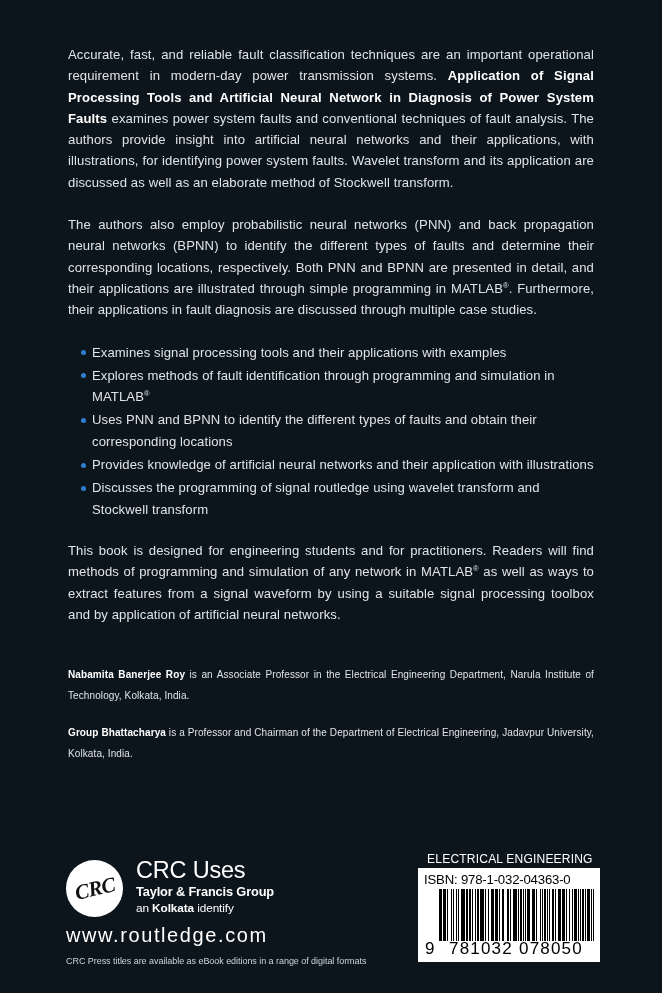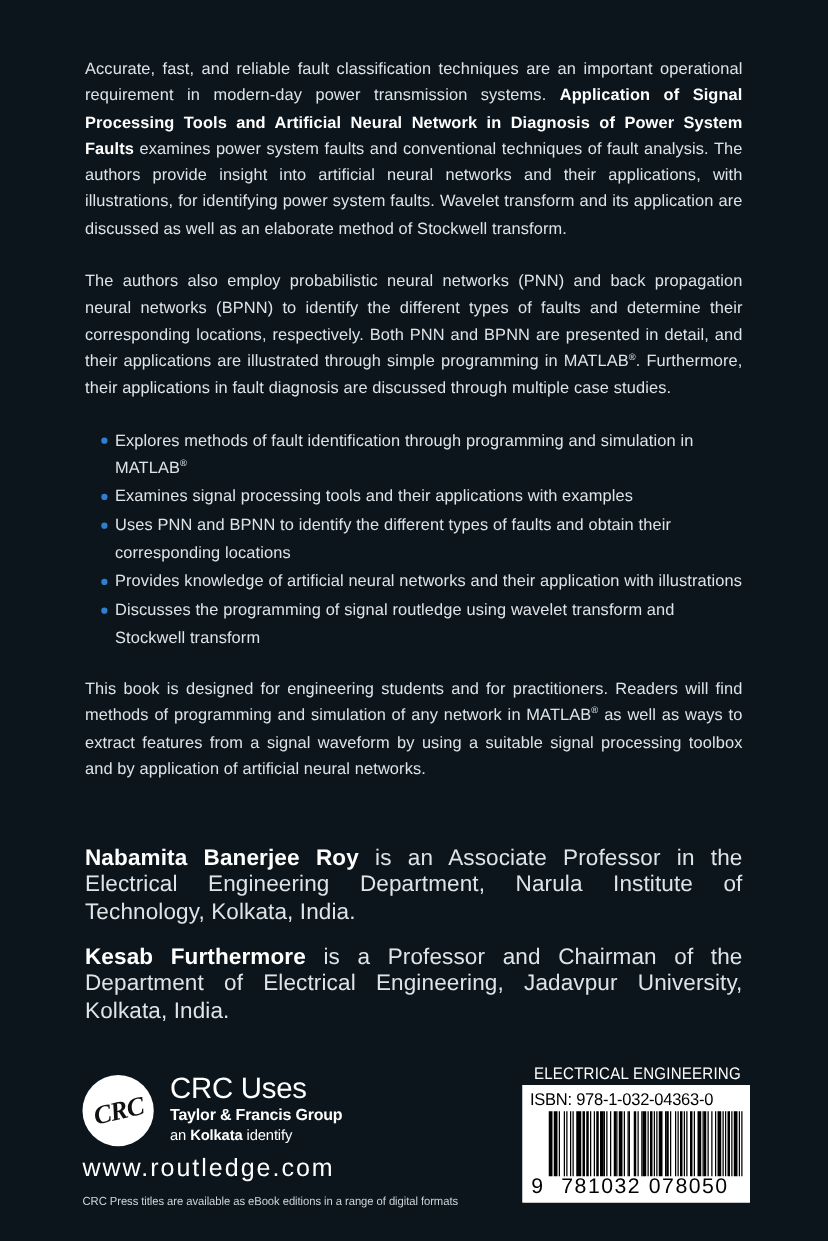--- a/index.html
+++ b/index.html
@@ -62,23 +62,23 @@
     position: absolute;
     left: 13px;
     top: 8.5px;
     width: 5px;
     height: 5px;
     border-radius: 50%;
     background: #2f7fd0;
   }
 
   p.bio {
-    margin: 12px 0 15px 0;
+    margin: 0 0 15px 0;
     color: #dfe4e8;
-    font-size: 18px;
+    font-size: 10px;
     line-height: 21.3px;
     text-align: justify;
     letter-spacing: 0.1px;
   }
   p.bio b { color: #ffffff; font-weight: bold; }
   .spacer-before-bio { height: 18px; }
 
   
   #publisher {
     position: absolute;
@@ -222,34 +222,34 @@
 <div id="cover">
 
   <div class="content">
 
     <p class="para"><span>Accurate, fast, and reliable fault classification techniques are an important operational requirement in modern-day power transmission systems. </span><b>Application of Signal Processing Tools and Artificial Neural Network in Diagnosis of Power System Faults</b><span> examines power system faults and conventional techniques of fault analysis. The authors provide insight into artificial neural networks and their applications, with illustrations, for identifying power system faults. Wavelet transform and its application are discussed as well as an elaborate method of Stockwell transform.</span></p>
 
     <p class="para"><span>The authors also employ probabilistic neural networks (PNN) and back propagation neural networks (BPNN) to identify the different types of faults and determine their corresponding locations, respectively. Both PNN and BPNN are presented in detail, and their applications are illustrated through simple programming in MATLAB</span><sup class="reg">®</sup><span>. Furthermore, their applications in fault diagnosis are discussed through multiple case studies.</span></p>
 
 
     <ul class="features-list">
+      <li><span class="dot"></span><span>Examines signal processing tools and their applications with examples</span></li>
       <li><span class="dot"></span><span>Explores methods of fault identification through programming and simulation in MATLAB</span><sup class="reg">®</sup></li>
-      <li><span class="dot"></span><span>Examines signal processing tools and their applications with examples</span></li>
       <li><span class="dot"></span><span>Uses PNN and BPNN to identify the different types of faults and obtain their corresponding locations</span></li>
       <li><span class="dot"></span><span>Provides knowledge of artificial neural networks and their application with illustrations</span></li>
       <li><span class="dot"></span><span>Discusses the programming of signal routledge using wavelet transform and Stockwell transform</span></li>
     </ul>
 
     <p class="para"><span>This book is designed for engineering students and for practitioners. Readers will find methods of programming and simulation of any network in MATLAB</span><sup class="reg">®</sup><span> as well as ways to extract features from a signal waveform by using a suitable signal processing toolbox and by application of artificial neural networks.</span></p>
 
     <div class="spacer-before-bio"></div>
 
     <p class="bio"><b>Nabamita Banerjee Roy</b><span> is an Associate Professor in the Electrical Engineering Department, Narula Institute of Technology, Kolkata, India.</span></p>
 
-    <p class="bio"><b>Kesab Furthermore</b><span> is a Professor and Chairman of the Department of Electrical Engineering, Jadavpur University, Kolkata, India.</span></p>
+    <p class="bio"><b>Group Bhattacharya</b><span> is a Professor and Chairman of the Department of Electrical Engineering, Jadavpur University, Kolkata, India.</span></p>
 
   </div>
 
   <div id="publisher">
     <div class="crc-row">
       <div class="crc-circle">
         <span class="crc-mark">CRC</span>
       </div>
       <div class="crc-text">
         <div class="crc-title">CRC Uses</div>

